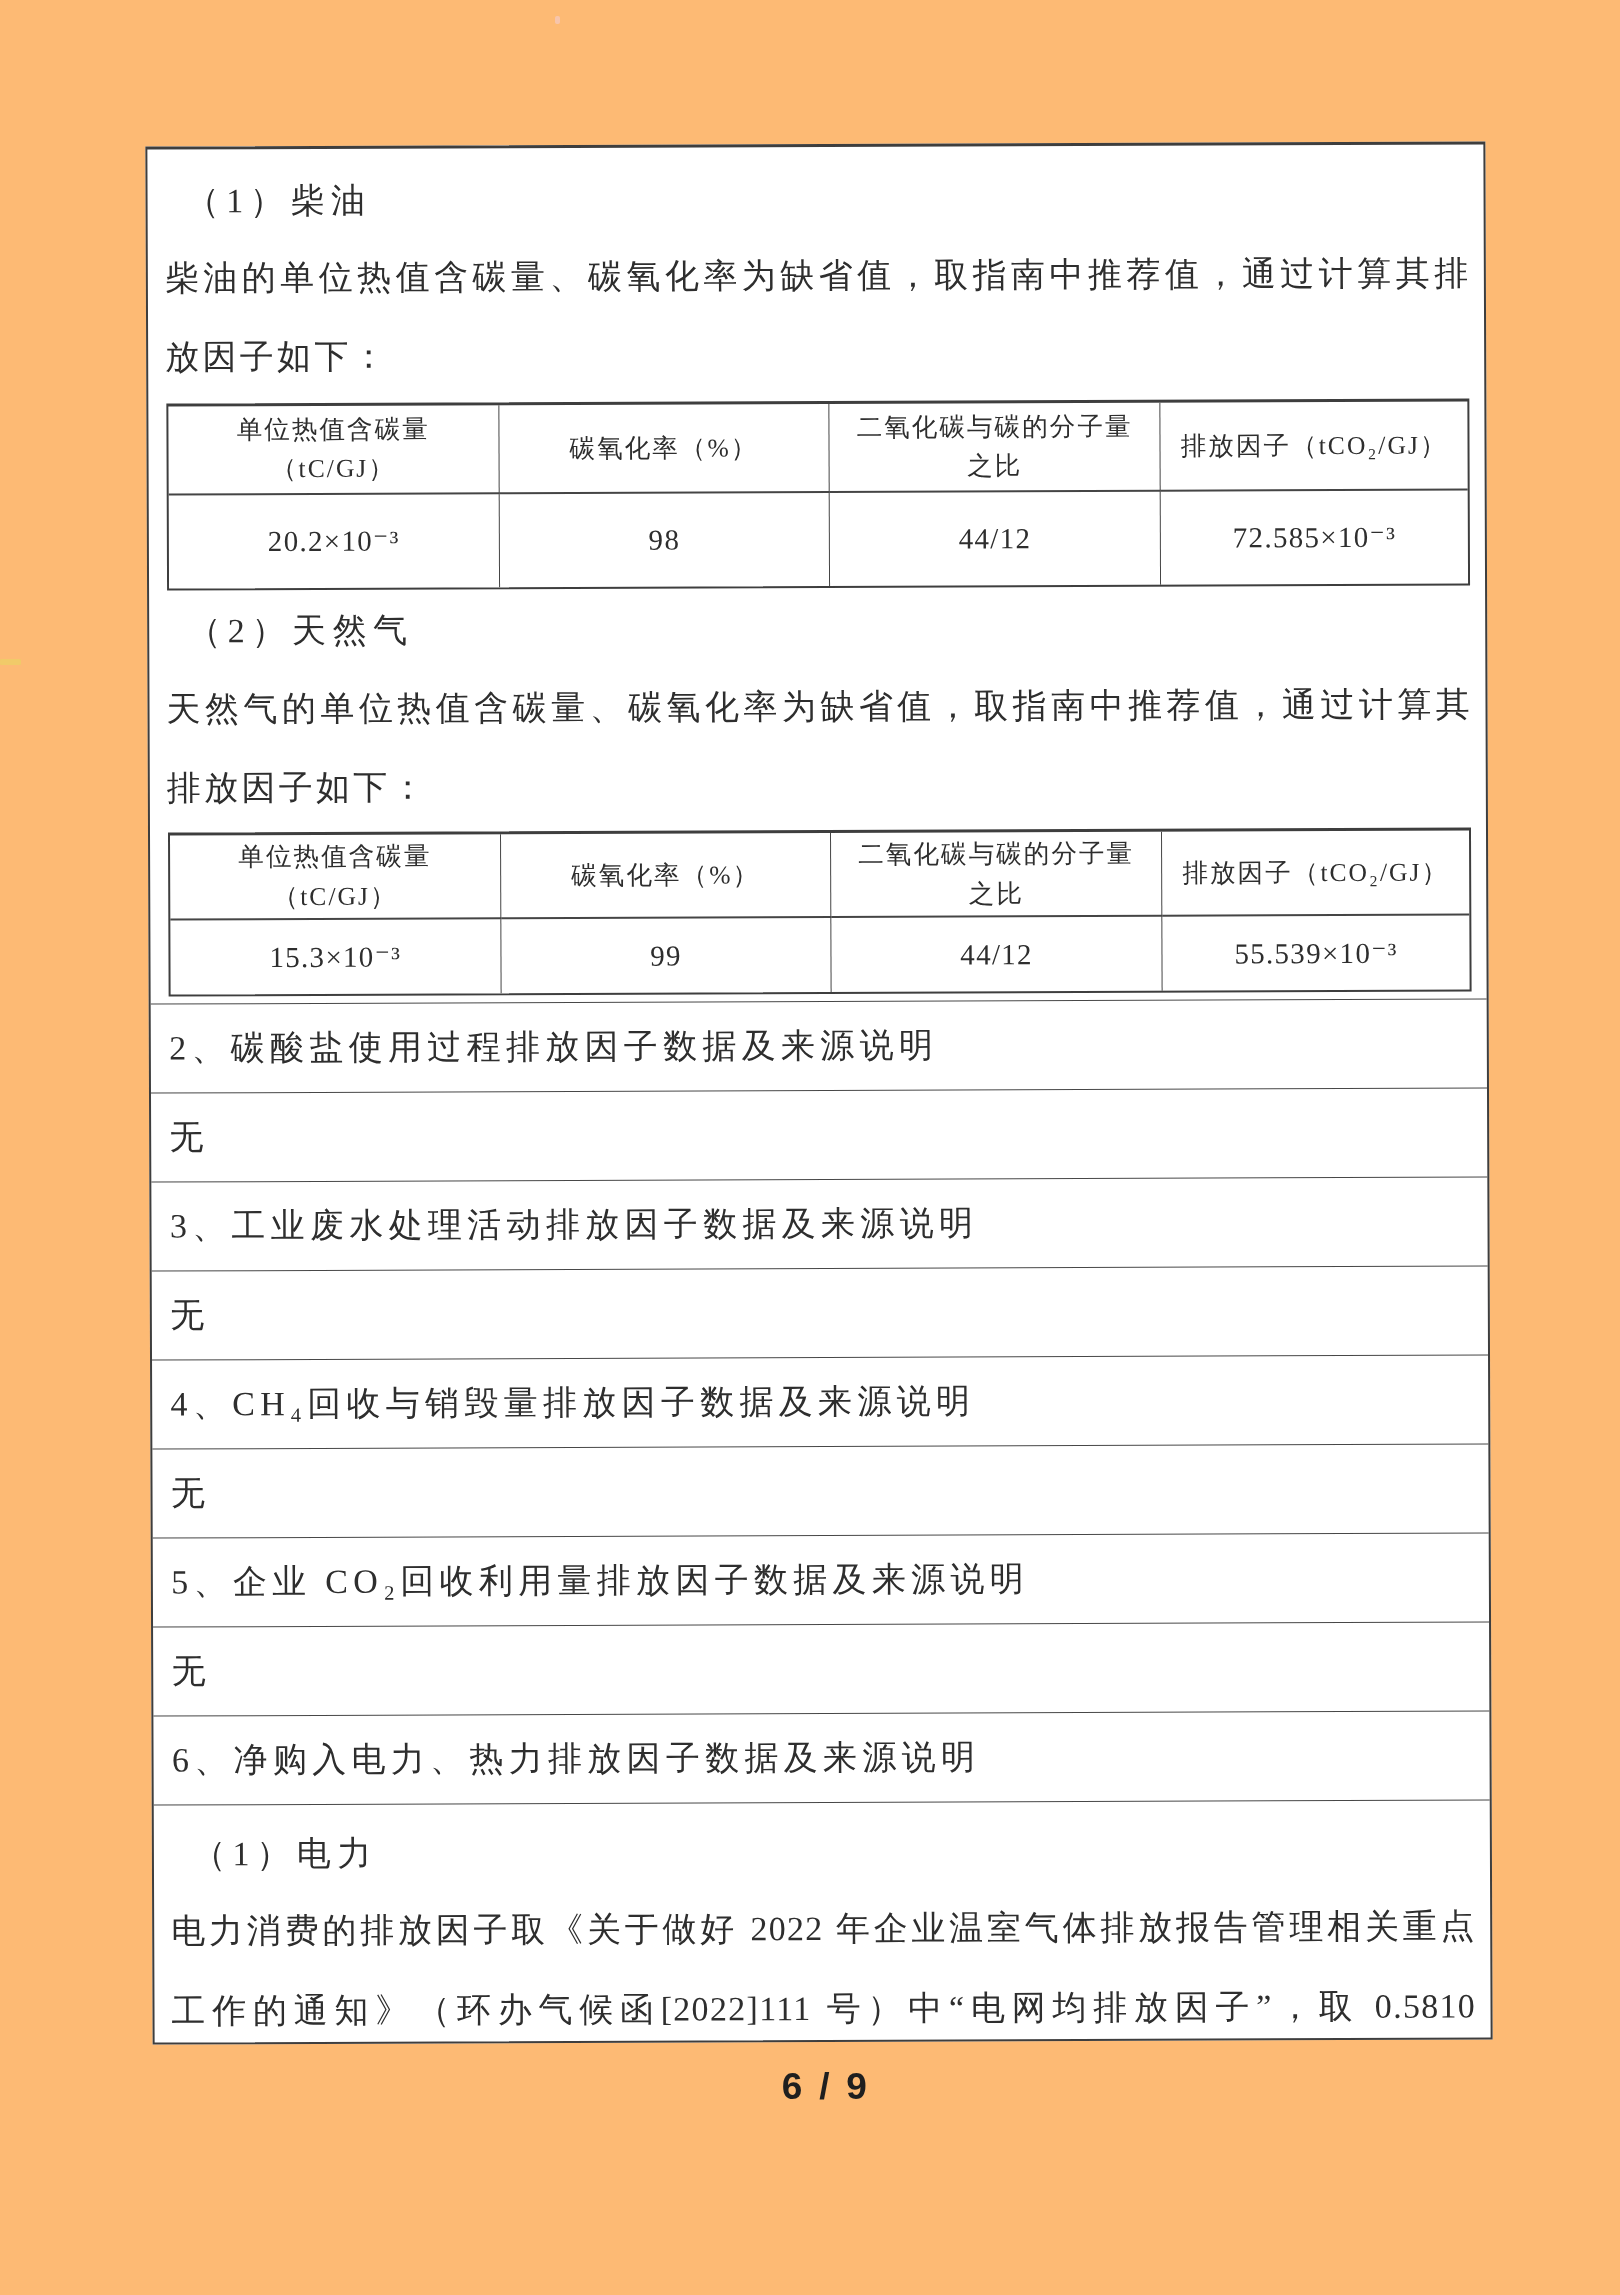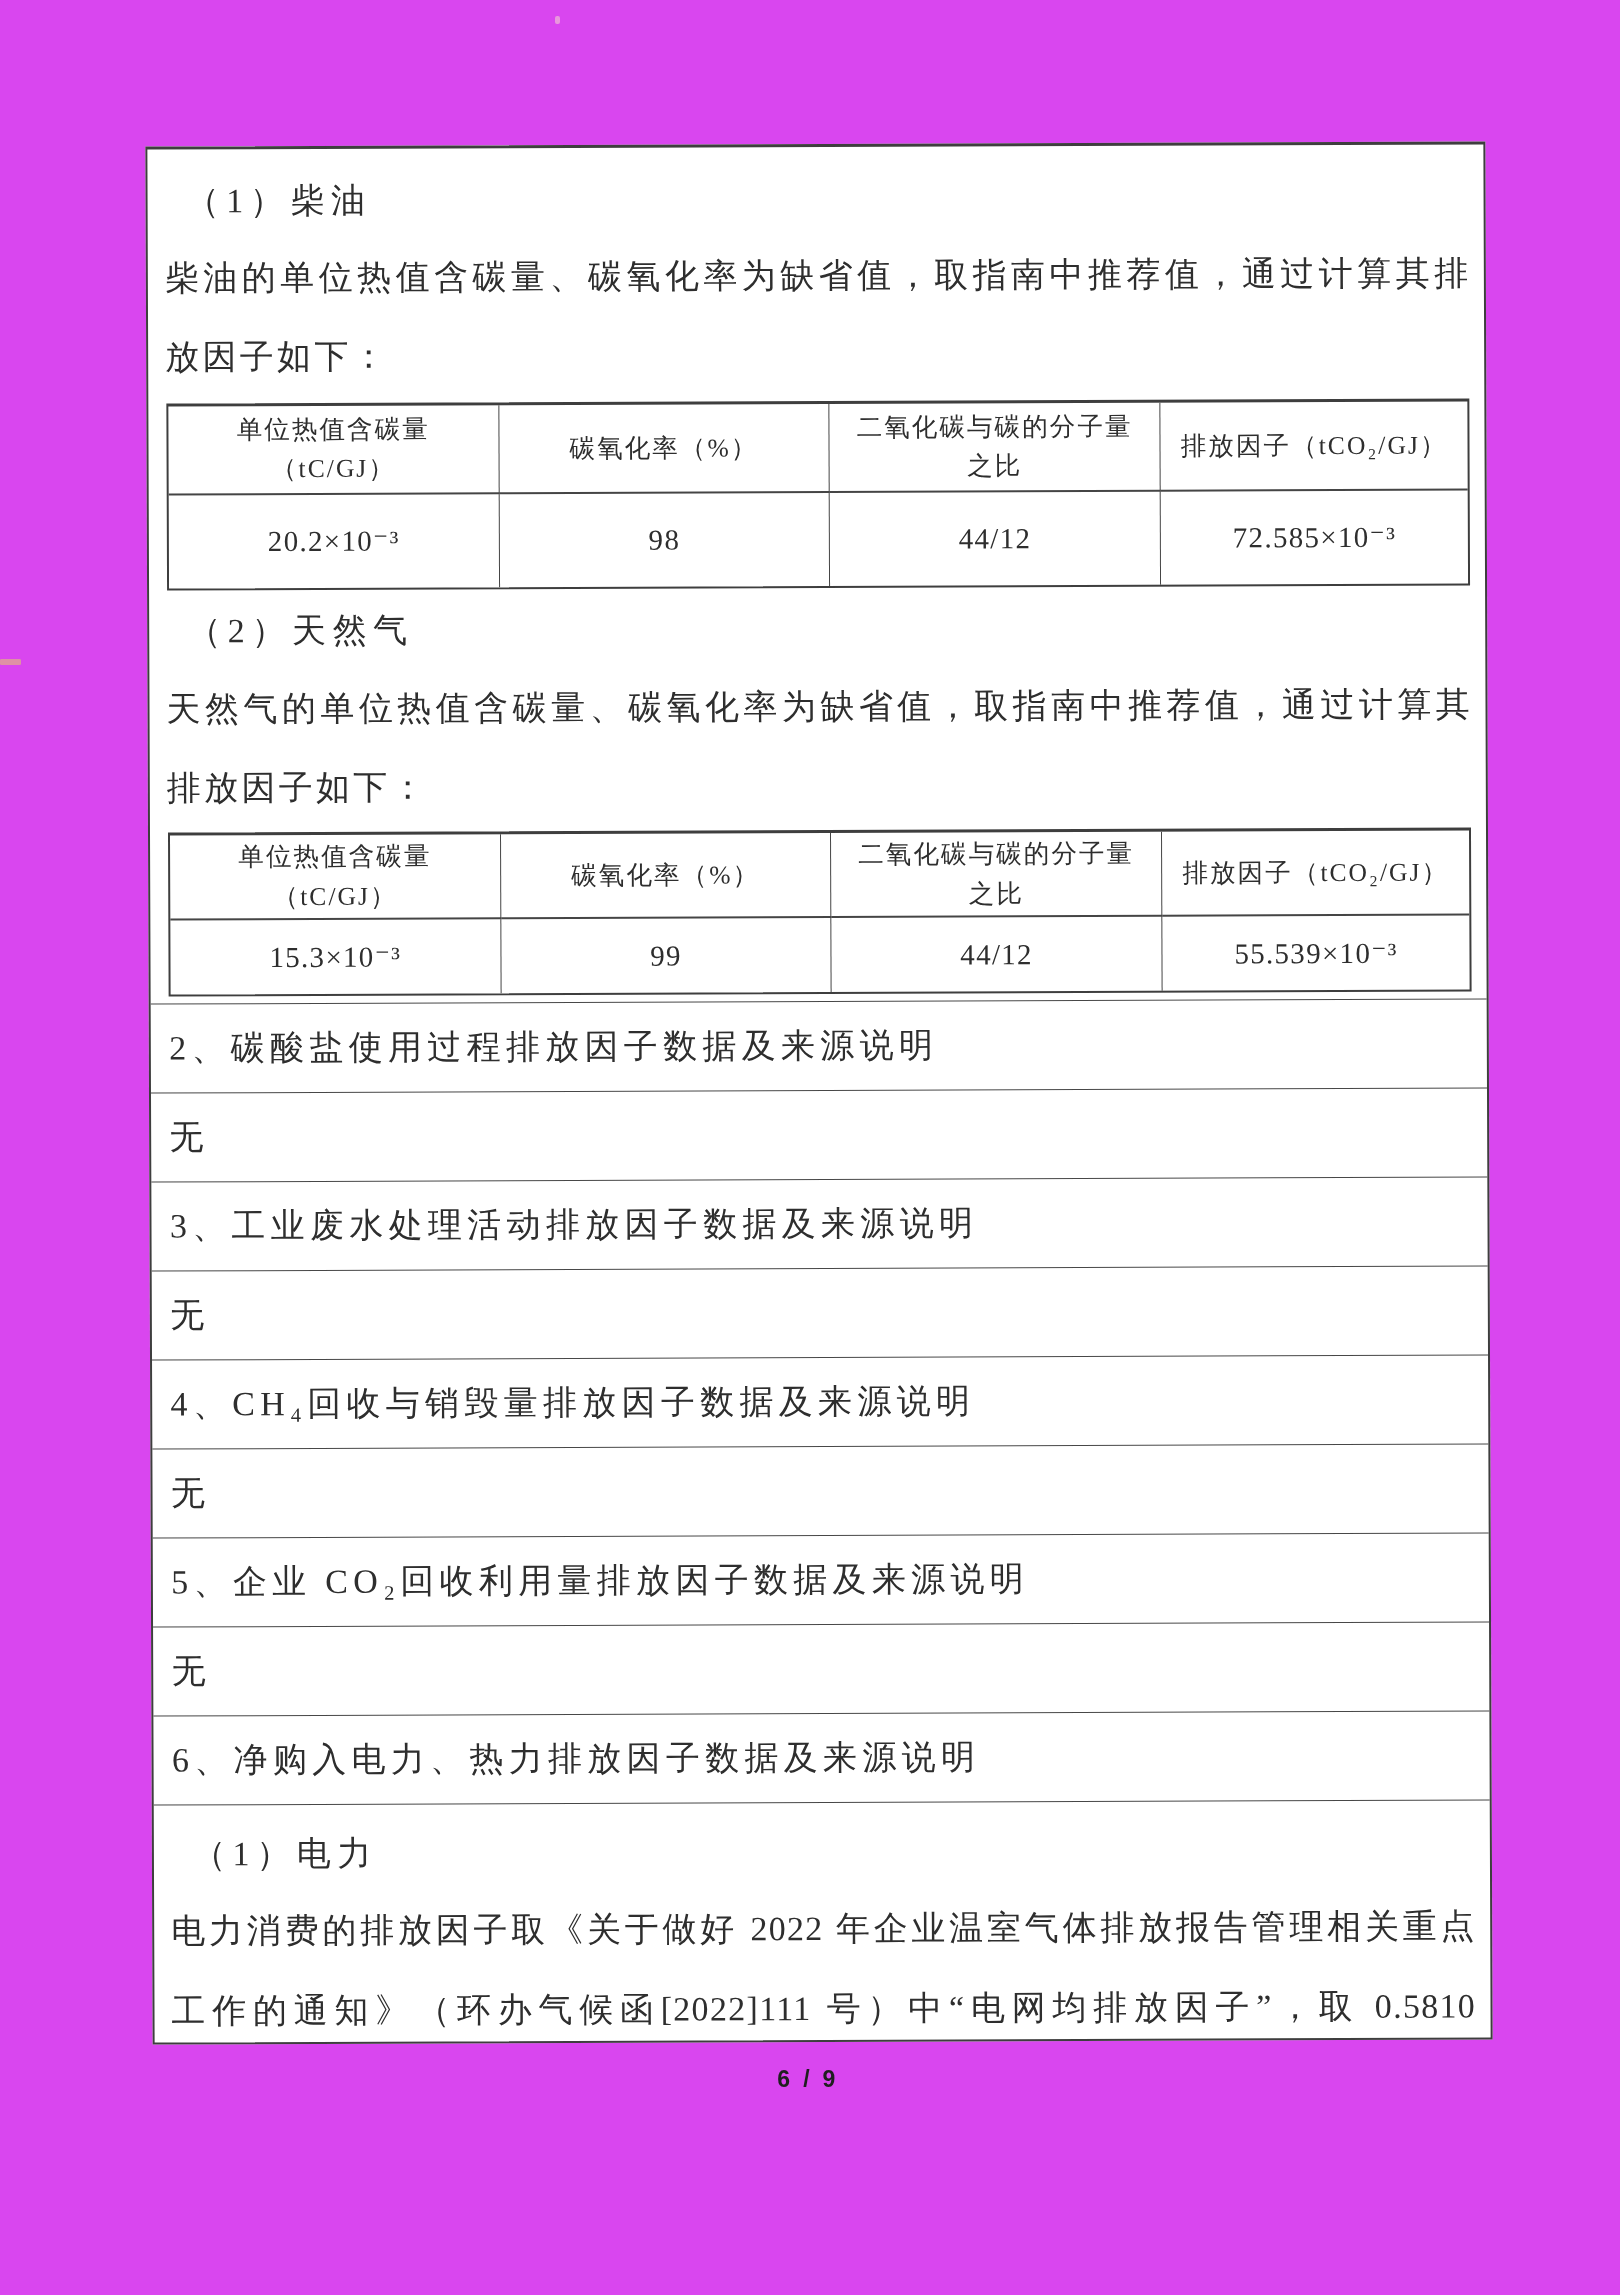--- a/index.html
+++ b/index.html
@@ -1,17 +1,17 @@
 <!DOCTYPE html>
 <html style="font-size:10.5px"><head>
 <meta charset="utf-8">
 <style>
   html,body{margin:0;padding:0;background:#ffffff;}
   .page{
-    position:relative;width:1621px;height:2295px;background:#d946ef;overflow:hidden;
+    position:relative;width:1621px;height:2295px;background:#fdba74;overflow:hidden;
     font-family:"Liberation Serif","DejaVu Serif",serif;color:#2e2e2e;
   }
   .doc-table{
     position:absolute;left:149px;top:144px;width:1340px;height:1898px;
     box-sizing:border-box;border:2px solid #3e3e3e;border-top-width:3.3px;border-bottom-width:2.6px;
     transform:rotate(-0.22deg);transform-origin:50% 50%;
     display:flex;flex-direction:column;background:#ffffff;
   }
   .cell{box-sizing:border-box;}
   .cell-fuel{height:854px;padding:14.4px 14.4px 0 17px;overflow:hidden;}
@@ -47,23 +47,23 @@
     box-sizing:border-box;height:89px;border-top:1.3px solid #474747;
     display:flex;align-items:center;padding-left:18.4px;
     font-size:34px;letter-spacing:5.3px;white-space:nowrap;overflow:hidden;
   }
   .cell-elec{
     border-top:1.3px solid #474747;flex:1;padding:11.8px 14.4px 0 17px;overflow:hidden;
   }
   .cell-elec .doc-heading{height:74px;}
   .cell-elec .doc-line{height:80px;line-height:80px;}
   .footer{
-    position:absolute;left:138px;top:2066px;width:1340px;text-align:center;
+    position:absolute;left:156px;top:2066px;width:1340px;text-align:center;
     font-family:"Liberation Sans","DejaVu Sans",sans-serif;font-weight:600;
-    font-size:23px;letter-spacing:3.3px;color:#1f1f1f;
+    font-size:37px;letter-spacing:3.3px;color:#1f1f1f;
   }
   .edge-mark{
     position:absolute;left:0;top:659px;width:21px;height:5.9px;
     background:#e6d95e;opacity:.5;border-radius:1.3px;
   }
   .speck{
     position:absolute;left:555px;top:15.8px;width:4.6px;height:7.9px;
     background:#f3cdd0;opacity:.6;border-radius:2px;
   }
 </style>

